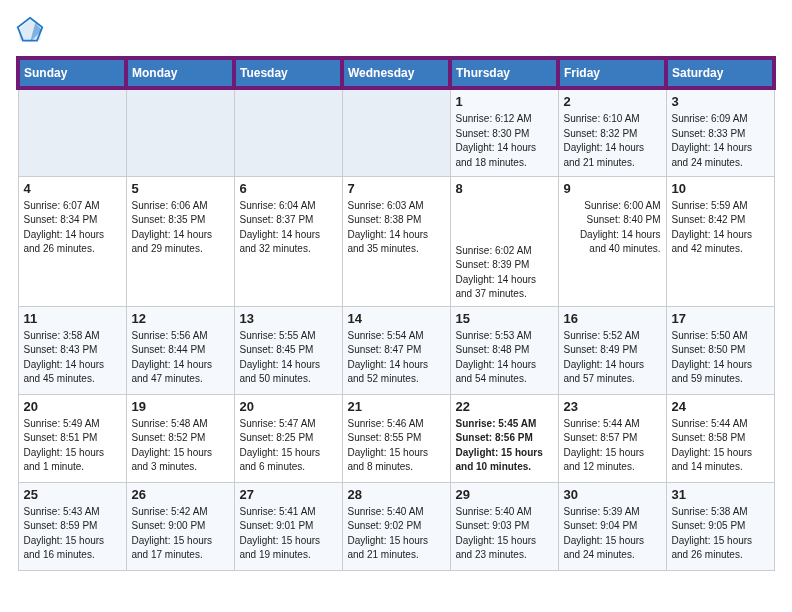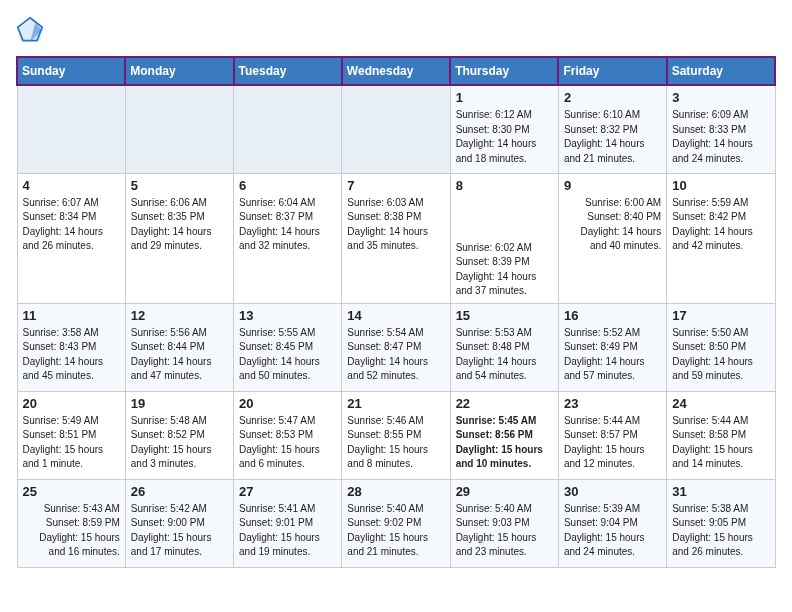--- a/index.html
+++ b/index.html
@@ -49,21 +49,21 @@
       border-collapse: collapse;
       table-layout: fixed;
     }
     thead tr th {
       background: #3a7abf;
       color: #fff;
       font-size: 12px;
       font-weight: bold;
       padding: 6px 4px;
       text-align: left;
-      border: 2px solid #701a75;
+      border: 4px solid #701a75;
     }
     tbody tr td {
       vertical-align: top;
       border: 1px solid #ccc;
       padding: 4px 5px;
       font-size: 10px;
       color: #222;
       height: 88px;
       background: #fff;
     }
@@ -258,21 +258,21 @@
         <td>
           <div class="day-num">19</div>
           <div class="day-detail" style="white-space: pre-line;">Sunrise: 5:48 AM
 Sunset: 8:52 PM
 Daylight: 15 hours
 and 3 minutes.</div>
         </td>
         <td>
           <div class="day-num">20</div>
           <div class="day-detail" style="white-space: pre-line;">Sunrise: 5:47 AM
-Sunset: 8:53 PM
+Sunset: 8:25 PM
 Daylight: 15 hours
 and 6 minutes.</div>
         </td>
         <td>
           <div class="day-num">21</div>
           <div class="day-detail" style="white-space: pre-line;">Sunrise: 5:46 AM
 Sunset: 8:55 PM
 Daylight: 15 hours
 and 8 minutes.</div>
         </td>
@@ -294,21 +294,21 @@
           <div class="day-num">24</div>
           <div class="day-detail" style="white-space: pre-line;">Sunrise: 5:44 AM
 Sunset: 8:58 PM
 Daylight: 15 hours
 and 14 minutes.</div>
         </td>
       </tr>
       <tr>
         <td>
           <div class="day-num">25</div>
-          <div class="day-detail" style="white-space: pre-line; text-align: right;">Sunrise: 5:43 AM
+          <div class="day-detail" style="white-space: pre-line;">Sunrise: 5:43 AM
 Sunset: 8:59 PM
 Daylight: 15 hours
 and 16 minutes.</div>
         </td>
         <td>
           <div class="day-num">26</div>
           <div class="day-detail" style="white-space: pre-line;">Sunrise: 5:42 AM
 Sunset: 9:00 PM
 Daylight: 15 hours
 and 17 minutes.</div>

